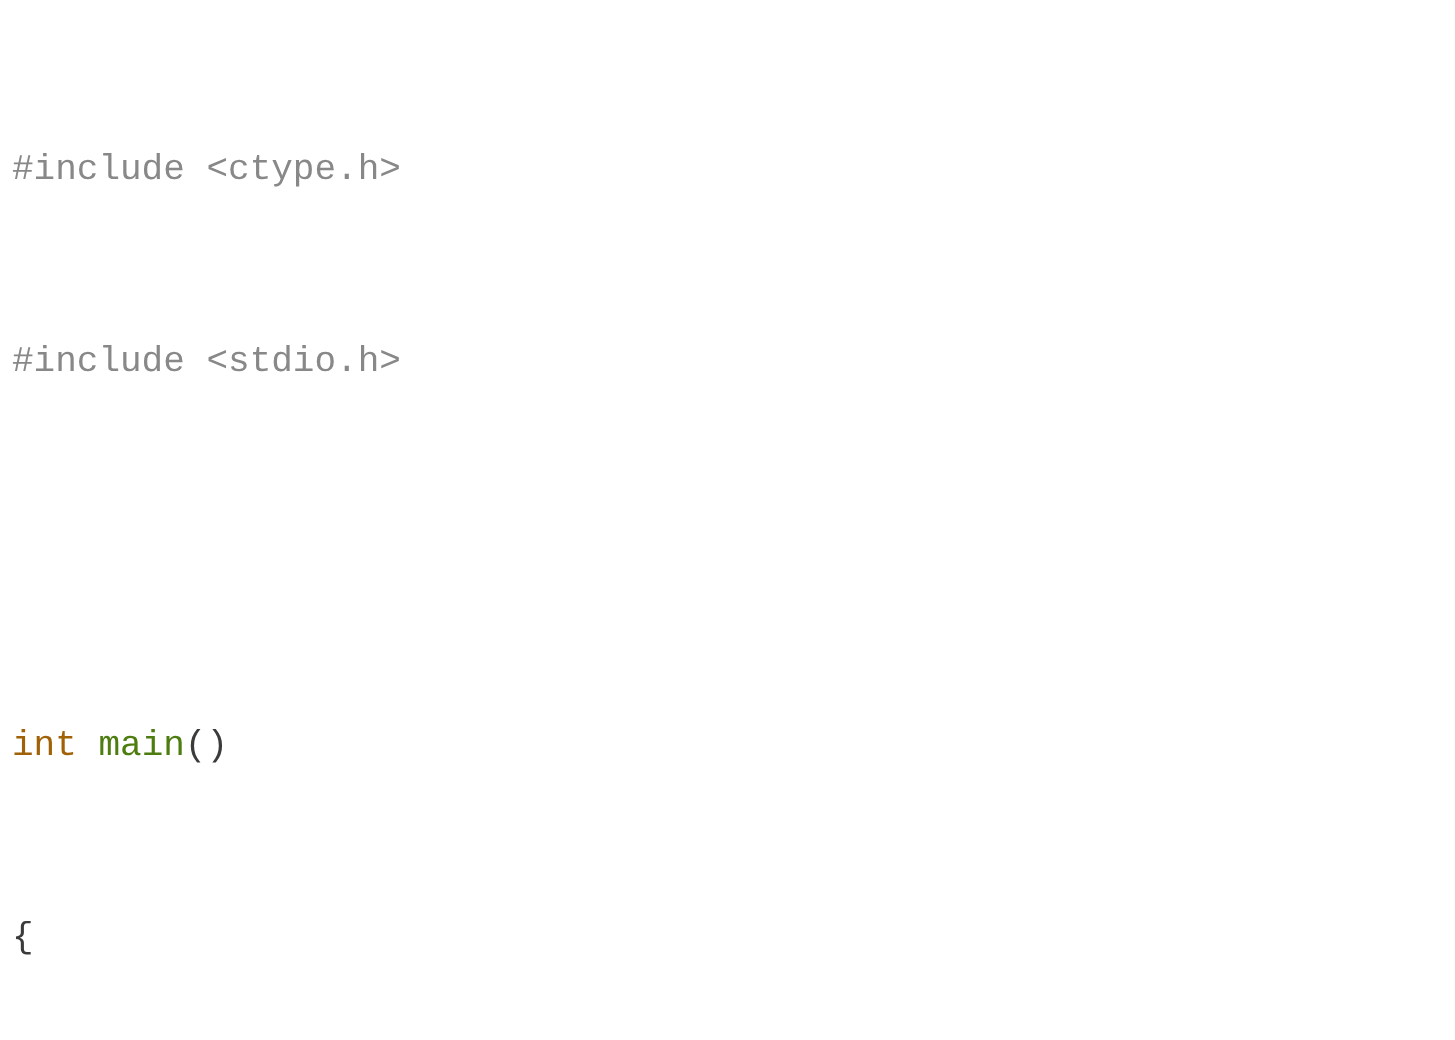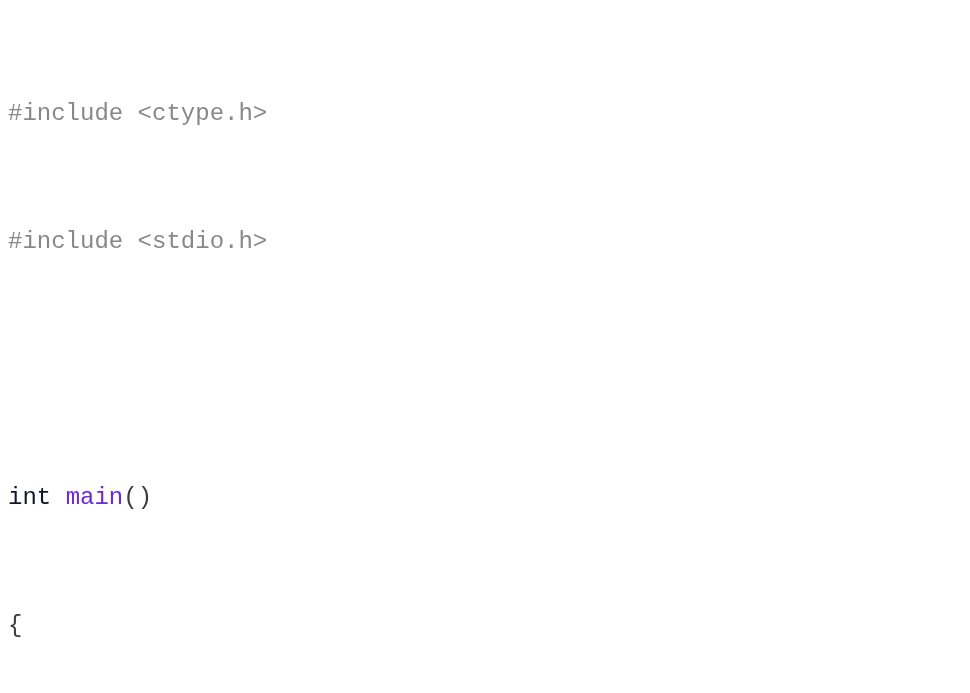--- a/index.html
+++ b/index.html
@@ -13,22 +13,22 @@
   .editor {
     font-family: "Consolas", "Menlo", "Courier New", monospace;
     font-size: 24px;
     line-height: 32px;
     padding: 2px 4px 4px 8px;
     white-space: pre;
     color: #3b3b3b;
   }
   .line { display: block; min-height: 32px; }
   .tok-preproc { color: #888888; }
-  .tok-type    { color: #0f172a; }
-  .tok-func    { color: #6d28d9; font-family: Liberation Mono, monospace; }
+  .tok-type    { color: #a16207; }
+  .tok-func    { color: #4d7c0f; font-family: Liberation Mono, monospace; }
   .tok-punct   { color: #3b3b3b; }
 </style>
 </head>
 <body>
 
 <div class="editor">
 
   <span class="line"><span class="tok-preproc">#include</span><span class="tok-preproc"> &lt;ctype.h&gt;</span></span>
 
   <span class="line"><span class="tok-preproc">#include</span><span class="tok-preproc"> &lt;stdio.h&gt;</span></span>

